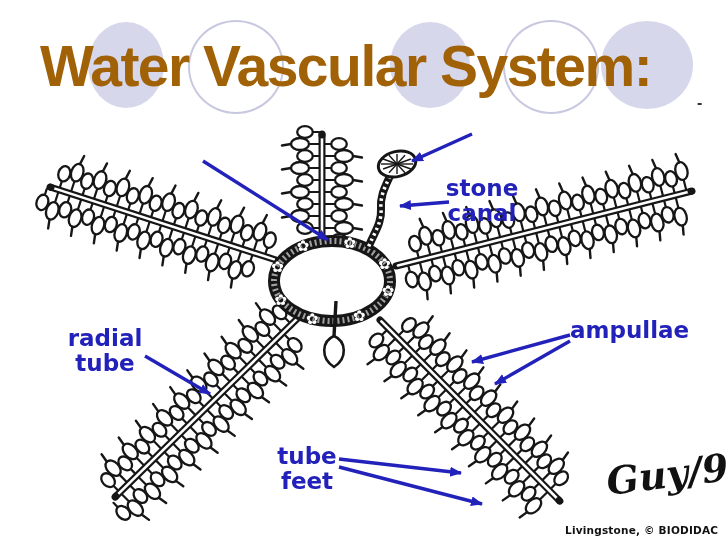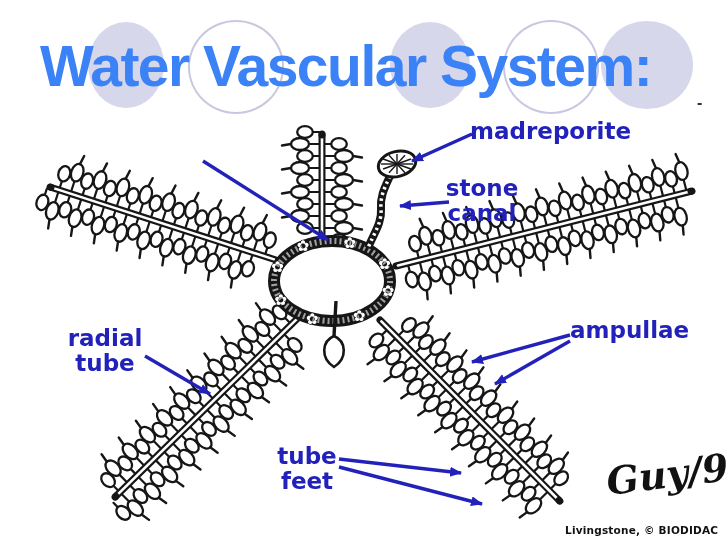--- a/index.html
+++ b/index.html
@@ -7,21 +7,21 @@
          font-family:"Liberation Sans",sans-serif;}
   
   .circ{position:absolute;border-radius:50%;z-index:0;}
   .circ.fill{background:#d7d7ec;}
   .circ.hollow{background:#ffffff;border:2px solid #c8c8e0;}
   .c1{left:88px;top:22px;width:76px;height:86px;}
   .c2{left:188px;top:20px;width:92px;height:90px;}
   .c3{left:390px;top:22px;width:80px;height:86px;}
   .c4{left:503px;top:20px;width:92px;height:90px;}
   .c5{left:601px;top:21px;width:92px;height:88px;}
-  .title{position:absolute;left:40px;top:33px;z-index:2;color:#3b82f6;
+  .title{position:absolute;left:40px;top:33px;z-index:2;color:#a16207;
          font-weight:bold;font-size:57px;letter-spacing:-1.5px;white-space:nowrap;}
   .tmark{position:absolute;left:697px;top:97px;z-index:2;color:#333;
          font-weight:bold;font-size:16px;line-height:12px;}
   
   svg.dwg{position:absolute;left:0;top:0;width:728px;height:546px;z-index:1;}
   .arr{stroke:#2222bb;stroke-width:3.4px;fill:none;}
   
   .lbl{position:absolute;z-index:3;color:#2222bb;text-align:center;
        font-family:"DejaVu Sans",sans-serif;font-weight:bold;
        font-size:23px;line-height:25px;}
@@ -589,21 +589,20 @@
       <line class="arr" x1="472" y1="134" x2="412" y2="161" marker-end="url(#ah)"></line>
       <line class="arr" x1="449" y1="202" x2="400" y2="206" marker-end="url(#ah)"></line>
       <line class="arr" x1="145" y1="356" x2="210" y2="394" marker-end="url(#ah)"></line>
       <line class="arr" x1="570" y1="335" x2="472" y2="362" marker-end="url(#ah)"></line>
       <line class="arr" x1="570" y1="341" x2="495" y2="384" marker-end="url(#ah)"></line>
       <line class="arr" x1="339" y1="459" x2="461" y2="473" marker-end="url(#ah)"></line>
       <line class="arr" x1="339" y1="467" x2="482" y2="504" marker-end="url(#ah)"></line>
     </g>
   </svg>
 
-  <div class="lbl lbl-madreporite nowrap">madreporite</div>
   <div class="lbl lbl-stone">stone canal</div>
   <div class="lbl lbl-radial">radial tube</div>
   <div class="lbl lbl-ampullae nowrap">ampullae</div>
   <div class="lbl lbl-tubefeet">tube feet</div>
 
   <div class="signature">Guy/94</div>
   <div class="credit">Livingstone, © BIODIDAC</div>
 </div>
 
 </body></html>

